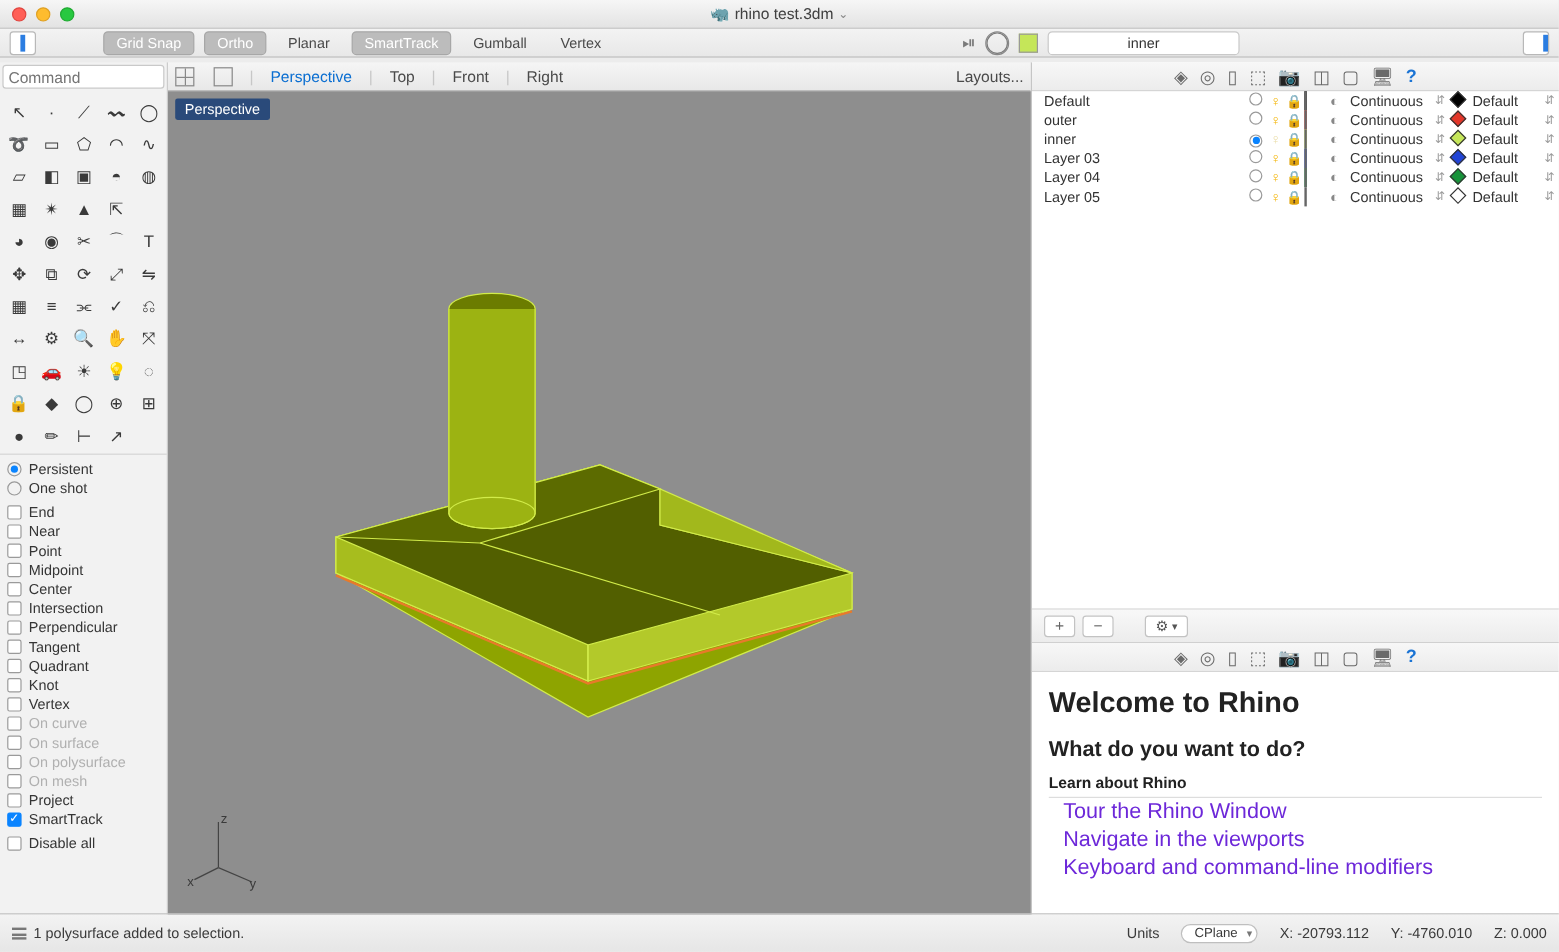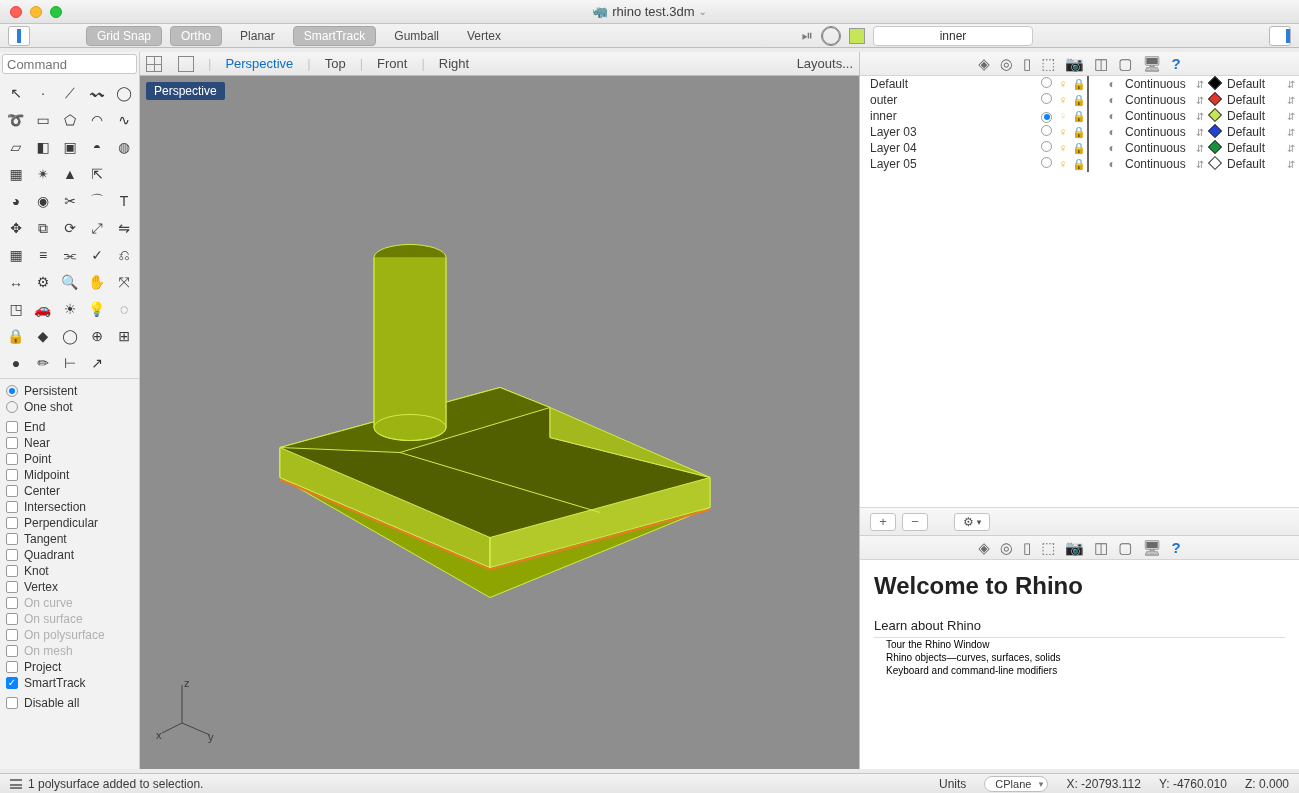--- a/index.html
+++ b/index.html
@@ -93,26 +93,26 @@
 .lay-row .ar2{width:12px;color:#999;font-size:10px}
 
 .lay-foot{height:28px;border-top:1px solid #d8d8d8;background:linear-gradient(#f8f8f8,#ececec);display:flex;align-items:center;gap:6px;padding:0 10px;margin-top:auto}
 .pmbtn{width:26px;height:18px;border:1px solid #c3c3c3;border-radius:3px;background:#fff;display:flex;align-items:center;justify-content:center;font-size:13px;color:#666}
 .gearbtn{margin-left:20px;padding:0 8px;height:18px;border:1px solid #c3c3c3;border-radius:3px;background:#fff;font-size:12px;color:#555;display:flex;align-items:center;gap:3px}
 
 .helppane{flex:1;overflow:hidden;display:flex;flex-direction:column}
 .help-body{padding:8px 14px;overflow:auto}
 .help-body h1{font-size:24px;font-weight:bold;margin:4px 0 14px}
 .help-body h2{font-size:18px;font-weight:bold;margin:6px 0}
-.help-body .sec{font-size:13px;font-weight:normal;border-bottom:1px solid #ddd;padding:4px 0;margin-top:6px}
+.help-body .sec{font-size:13px;font-weight:bold;border-bottom:1px solid #ddd;padding:4px 0;margin-top:6px}
 .help-body .sub{font-size:13px;font-weight:bold;margin:8px 0 4px;padding-left:12px}
-.help-body a{color:#000000;text-decoration:none;display:block;padding:1px 0 1px 12px;font-size:10px}
-
-
-.status{position:absolute;left:0;right:0;bottom:0;height:20px;background:linear-gradient(#f3f3f3,#e6e6e6);border-top:1px solid #c4c4c4;display:flex;align-items:center;font-size:12px;color:#3a3a3a;padding:0 10px;gap:18px}
+.help-body a{color:#6d28d9;text-decoration:none;display:block;padding:1px 0 1px 12px;font-size:18px}
+
+
+.status{position:absolute;left:0;right:0;bottom:0;height:32px;background:linear-gradient(#f3f3f3,#e6e6e6);border-top:1px solid #c4c4c4;display:flex;align-items:center;font-size:12px;color:#3a3a3a;padding:0 10px;gap:18px}
 .status .left{display:flex;align-items:center;gap:6px}
 .status .right{margin-left:auto;display:flex;align-items:center;gap:18px}
 .status .dd{border:1px solid #bfbfbf;border-radius:10px;padding:0 16px 0 10px;height:16px;display:flex;align-items:center;background:#fff;position:relative;font-size:11px}
 .status .dd::after{content:"▾";position:absolute;right:4px;font-size:9px;color:#777}
 .ham{display:inline-block;width:12px;height:10px;border-top:2px solid #777;border-bottom:2px solid #777;position:relative}
 .ham::after{content:"";position:absolute;top:3px;left:0;right:0;height:2px;background:#777}
 </style>
 </head>
 <body>
 
@@ -467,24 +467,25 @@
         <span>▯</span>
         <span>⬚</span>
         <span>📷</span>
         <span>◫</span>
         <span>▢</span>
         <span>🖥</span>
         <span class="q">?</span>
       </div>
       <div class="help-body">
         <h1>Welcome to Rhino</h1>
+        <h2>What do you want to do?</h2>
         <div class="sec">Learn about Rhino</div>
         <div id="help-links">
             <a href="#">Tour the Rhino Window</a>
-            <a href="#">Rhino objects—curves, surfaces, solids</a>
+            <a href="#">Navigate in the viewports</a>
             <a href="#">Keyboard and command-line modifiers</a>
           </div>
       </div>
     </div>
   </div>
 </div>
 
 <div class="status">
   <div class="left">
     <span class="ham"></span>

